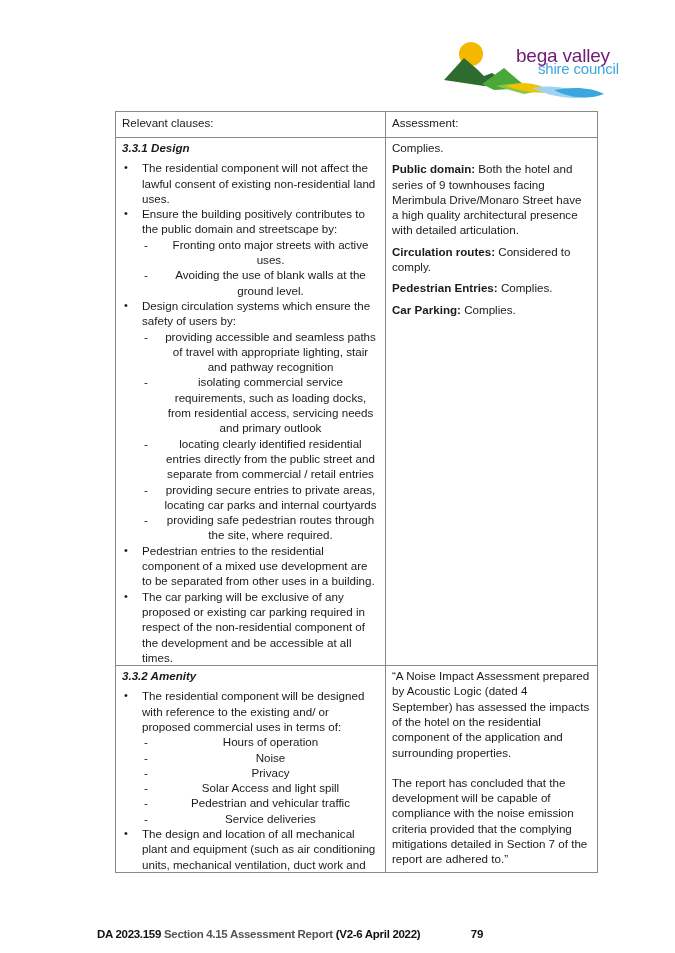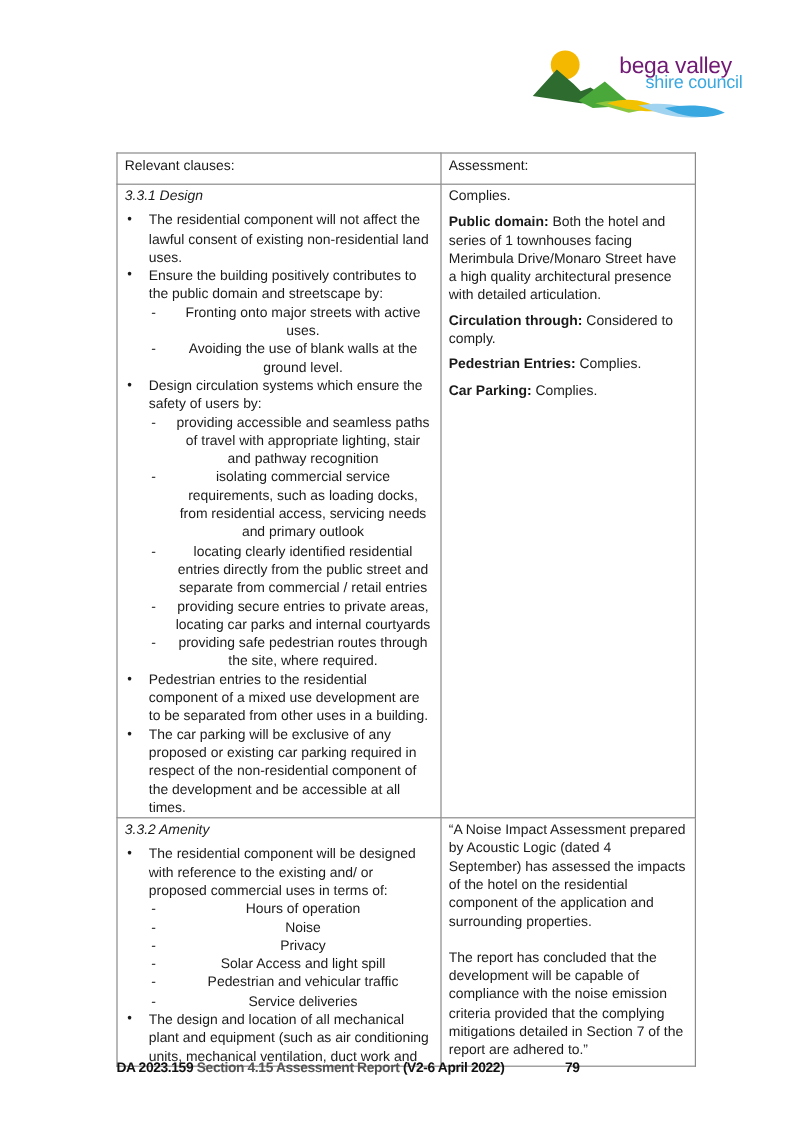--- a/index.html
+++ b/index.html
@@ -6,43 +6,43 @@
   body {
     width: 675px; height: 953px; background: #ffffff; position: relative; overflow: hidden;
     font-family: "Liberation Sans", sans-serif; color: #1a1a1a;
   }
   .logo { position: absolute; left: 444px; top: 40px; width: 190px; height: 62px; }
   .logo-text { position: absolute; left: 516px; top: 49px; font-family: "Liberation Sans", sans-serif; line-height: 13px; }
   .logo-text .l1 { color: #701a75; font-size: 19px; letter-spacing: -0.2px; display: block; }
   .logo-text .l2 { color: #3aa8e0; font-size: 15px; letter-spacing: -0.2px; display: block; margin-left: 22px; }
 
   table.assess {
-    position: absolute; left: 97px; top: 111px; width: 482px;
+    position: absolute; left: 115px; top: 111px; width: 482px;
     border-collapse: collapse; table-layout: fixed;
-    font-size: 11.6px; line-height: 15.3px; margin-top: 16px;
+    font-size: 11.6px; line-height: 15.3px;
   }
   table.assess td {
     border: 1px solid #8a8a8a; vertical-align: top; padding: 2px 6px 0 6px;
   }
   col.c1 { width: 270px; }
   col.c2 { width: 212px; }
   tr.hdr td { height: 22px; padding-top: 3px; }
-  .sec-title { font-weight: normal; font-style: italic; margin: 0 0 5px 0; }
+  .sec-title { font-weight: bold; font-style: italic; margin: 0 0 5px 0; }
   ul.b { list-style: none; margin: 0; padding: 0; }
   ul.b > li { position: relative; padding-left: 20px; }
   ul.b > li::before { content: "•"; position: absolute; left: 2px; top: 0; font-size: 11px; }
   ul.d { list-style: none; margin: 0; padding: 0; text-align: center; }
   ul.d > li { position: relative; padding-left: 20px; }
   ul.d > li::before { content: "-"; position: absolute; left: 2px; top: 0; }
   .ap { margin: 0 0 6px 0; }
   .ap b { font-weight: bold; }
   .ap2 { margin: 0; }
   .gap { height: 15px; }
 
-  .footer { position: absolute; left: 97px; top: 884px; width: 386px; font-size: 11.5px; font-weight: bold; letter-spacing: -0.3px; }
+  .footer { position: absolute; left: 97px; top: 928px; width: 386px; font-size: 11.5px; font-weight: bold; letter-spacing: -0.3px; }
   .footer .pre { color: #111; }
   .footer .mid { color: #555; }
   .footer .post { color: #111; }
   .footer .pg { position: absolute; right: 0; top: 0; color: #111; }
 </style>
 </head>
 <body>
 
 <svg class="logo" viewBox="0 0 190 62" xmlns="http://www.w3.org/2000/svg">
   <circle cx="27" cy="14" r="12" fill="#f5b800"></circle>
@@ -88,22 +88,22 @@
             <li>providing secure entries to private areas, locating car parks and internal courtyards</li>
             <li>providing safe pedestrian routes through the site, where required.</li>
           </ul>
         </li>
         <li><span>Pedestrian entries to the residential component of a mixed use development are to be separated from other uses in a building.</span></li>
         <li><span>The car parking will be exclusive of any proposed or existing car parking required in respect of the non-residential component of the development and be accessible at all times.</span></li>
       </ul>
     </td>
     <td>
       <p class="ap"><span>Complies.</span></p>
-      <p class="ap"><b>Public domain:</b><span> Both the hotel and series of 1 townhouses facing Merimbula Drive/Monaro Street have a high quality architectural presence with detailed articulation.</span></p>
-      <p class="ap"><b>Circulation through:</b><span> Considered to comply.</span></p>
+      <p class="ap"><b>Public domain:</b><span> Both the hotel and series of 9 townhouses facing Merimbula Drive/Monaro Street have a high quality architectural presence with detailed articulation.</span></p>
+      <p class="ap"><b>Circulation routes:</b><span> Considered to comply.</span></p>
       <p class="ap"><b>Pedestrian Entries:</b><span> Complies.</span></p>
       <p class="ap"><b>Car Parking:</b><span> Complies.</span></p>
     </td>
   </tr>
 
   <tr>
     <td style="height:200px;">
       <div class="sec-title">3.3.2 Amenity</div>
       <ul class="b">
         <li><span>The residential component will be designed with reference to the existing and/ or proposed commercial uses in terms of:</span>

